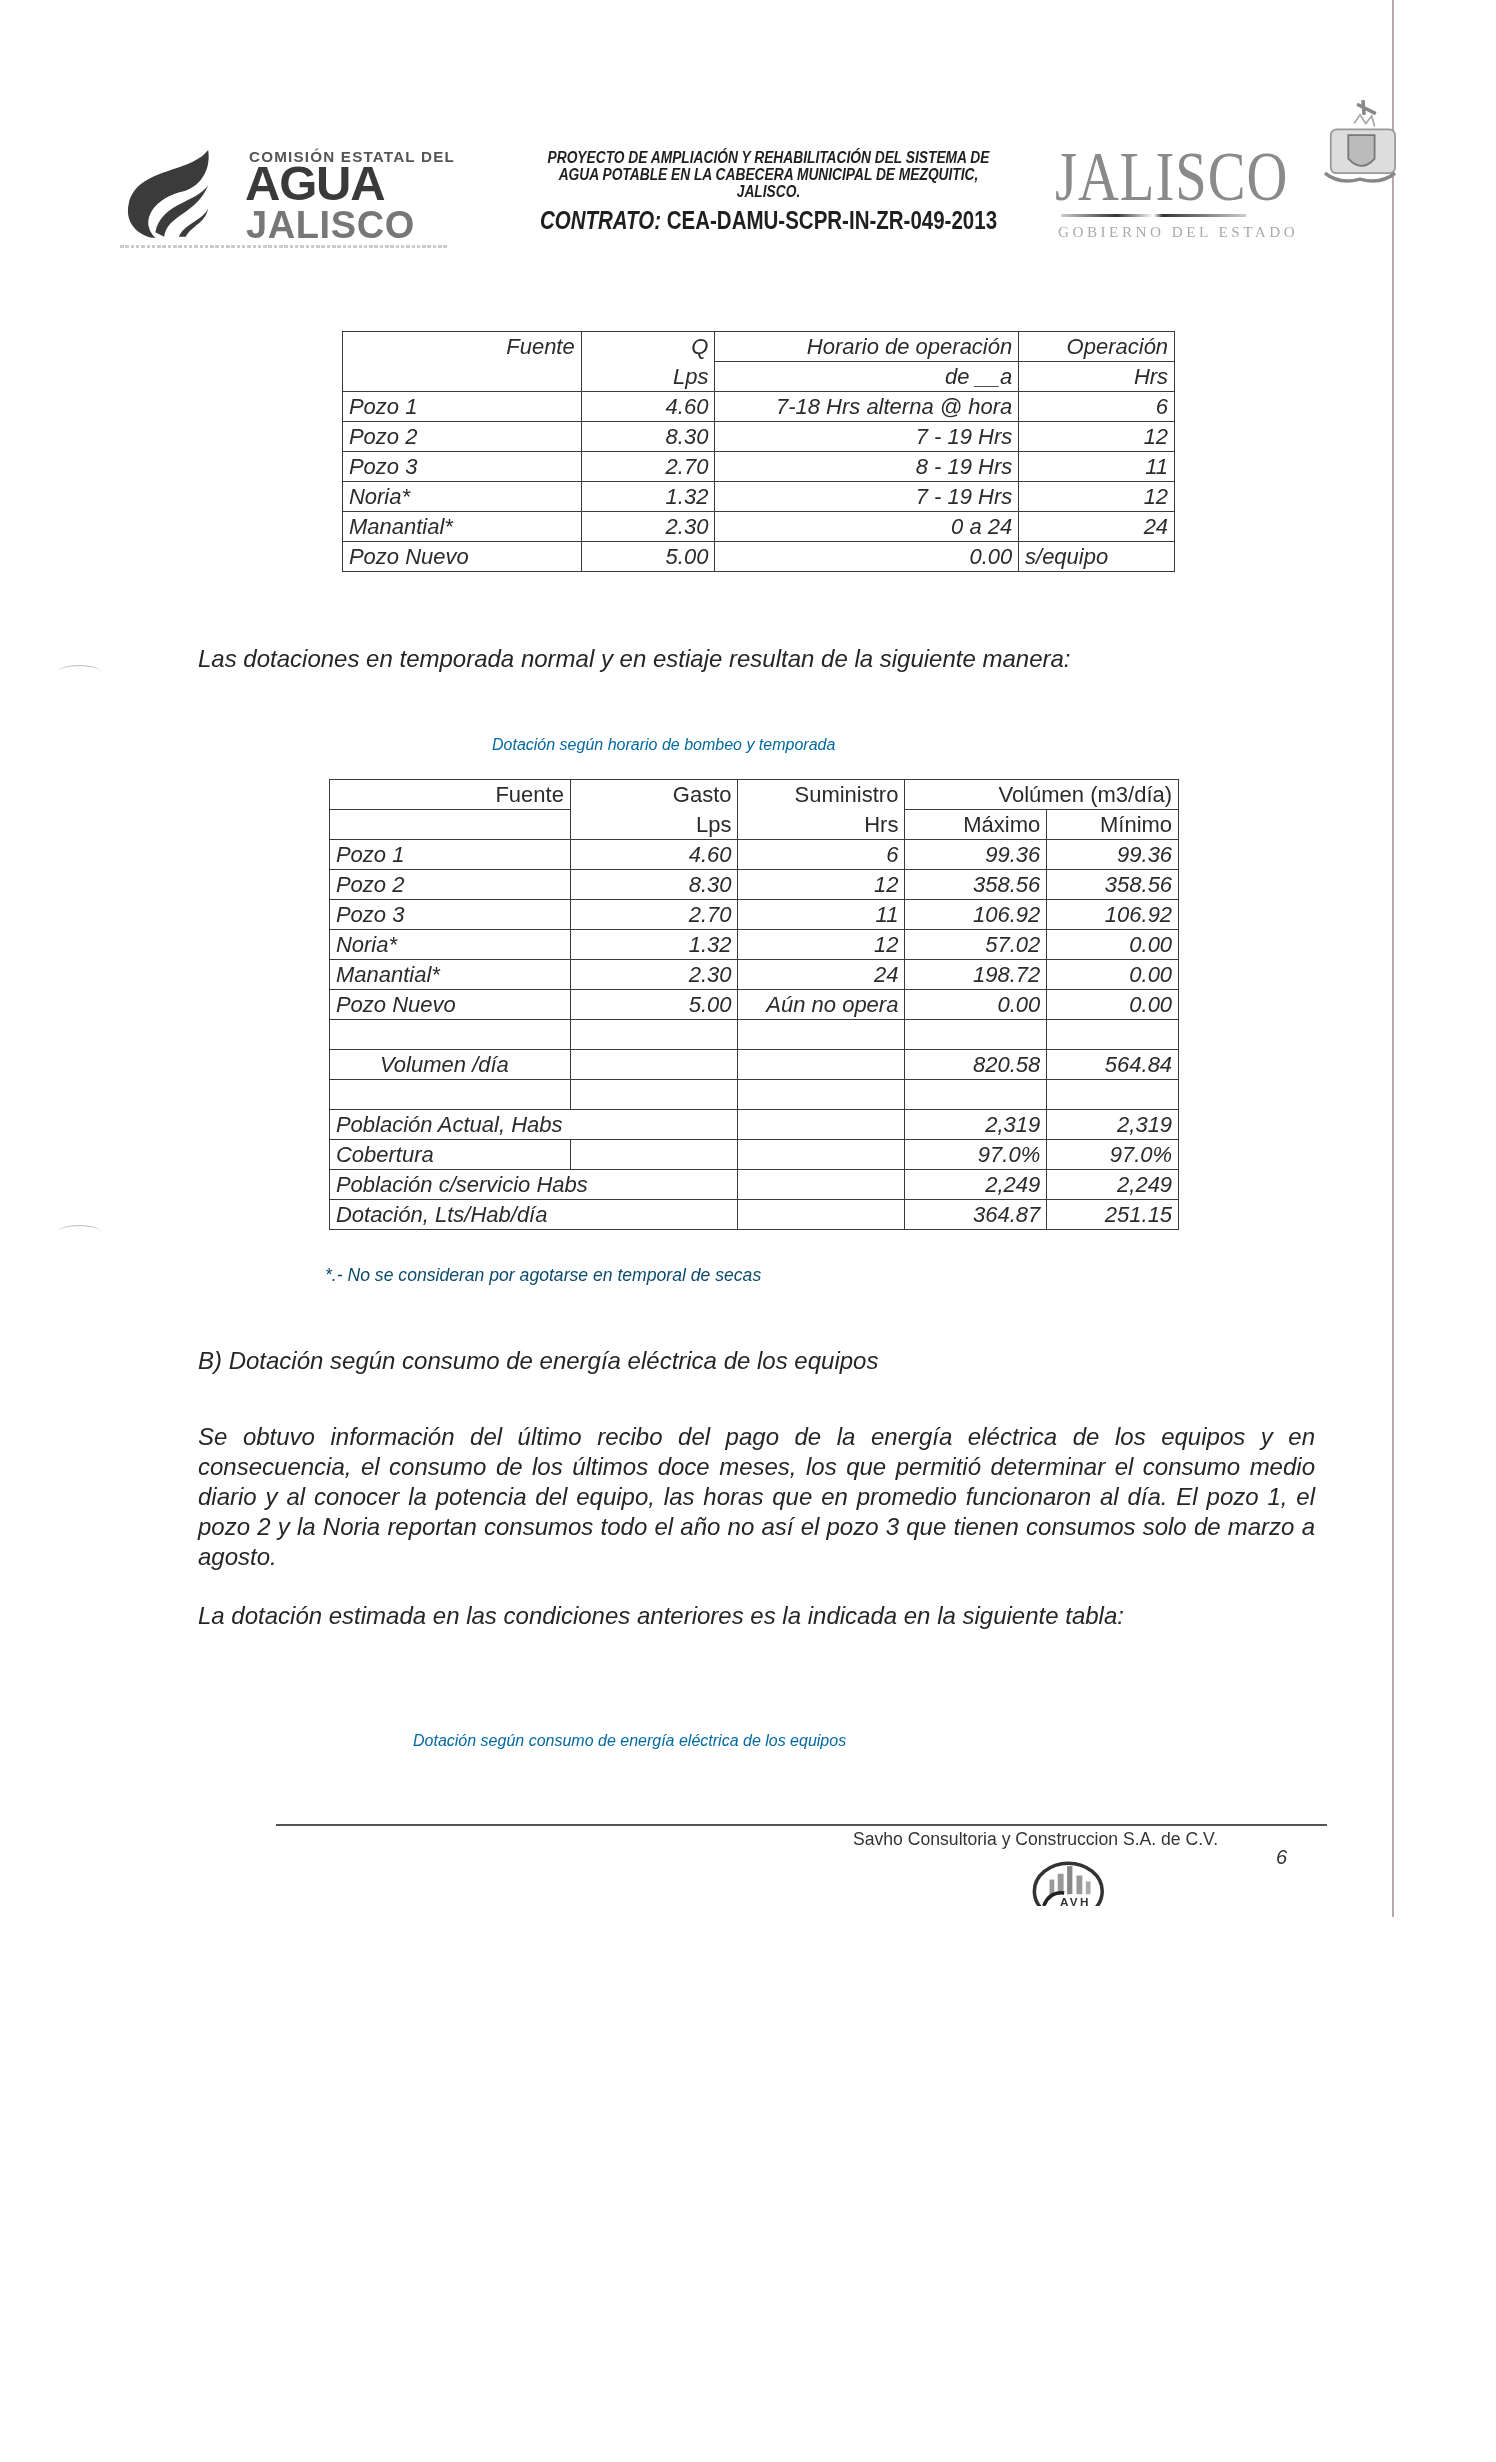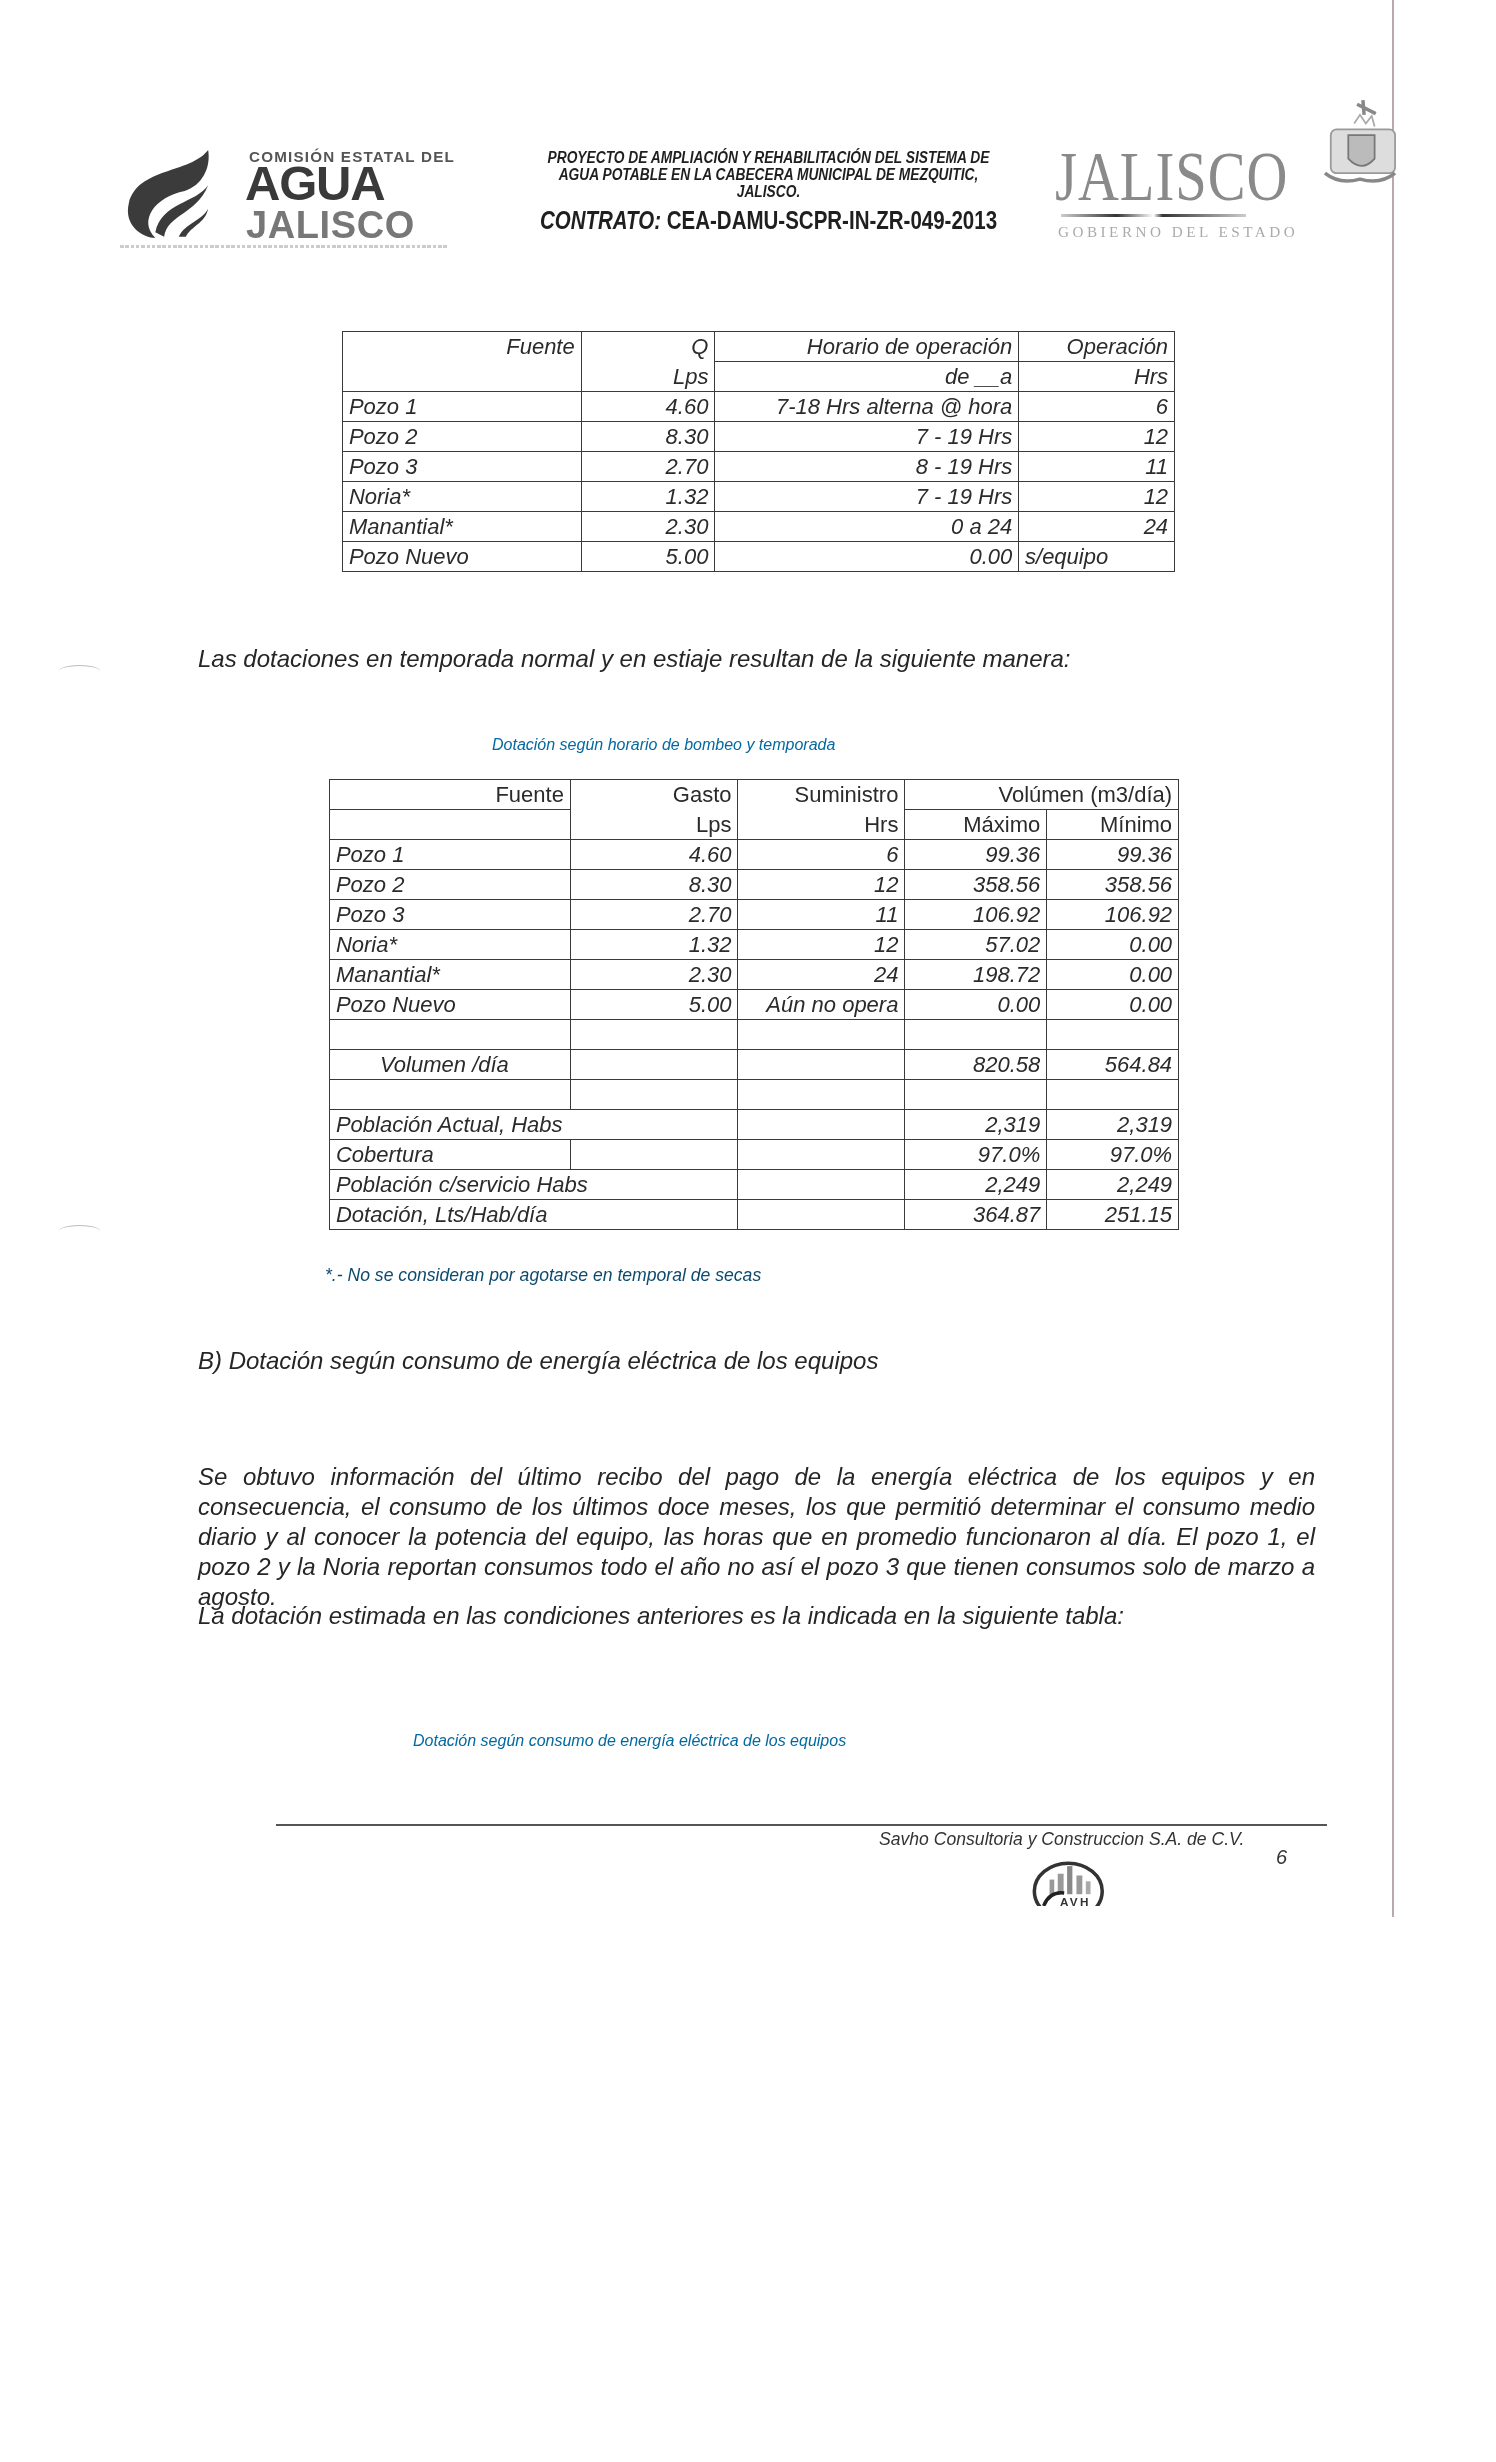--- a/index.html
+++ b/index.html
@@ -25,25 +25,25 @@
   table.grid td{border:1.2px solid #3a3a3a;padding:0 5.9px;height:29px;line-height:29px;white-space:nowrap;}
   table.t1 td{font-style:italic;}
   .c{text-align:right;}
   .r{text-align:right;}
   .l{text-align:left;}
   .nob-b{border-bottom:none !important;}
   .nob-t{border-top:none !important;}
   .bold{font-weight:normal;}
   
   .body-line{font-size:24px;font-style:italic;white-space:nowrap;color:#262626;}
-  .para{left:198px;top:1422px;width:1117px;font-size:24px;font-style:italic;line-height:30px;text-align:justify;color:#262626;margin-top:40px;}
+  .para{left:198px;top:1422px;width:1117px;font-size:24px;font-style:italic;line-height:30px;text-align:justify;color:#262626;}
   .caption{font-size:16px;font-style:italic;white-space:nowrap;color:#0369a1;}
   .footnote{font-size:17.6px;font-style:italic;white-space:nowrap;color:#0c4a6e;}
   .foot-rule{left:276px;top:1824px;width:1051px;height:1.8px;background:#555;}
-  .foot-co{left:879px;top:1829px;font-size:17.6px;font-style:italic;white-space:nowrap;color:#333;}
+  .foot-co{left:853px;top:1829px;font-size:17.6px;white-space:nowrap;color:#333;}
   .foot-page{left:1276px;top:1846px;font-size:20px;font-style:italic;color:#333;}
   .savho-logo{position:absolute;left:1032px;top:1859px;width:79px;height:47px;overflow:hidden;}
   .margin-mark{position:absolute;width:41px;height:11.7px;border-top:1.2px solid #bbb;border-radius:50% 50% 0 0;}
 </style>
 </head>
 <body>
 
 <div class="vline"></div>
 
 <div class="margin-mark" style="left:59px;top:665px;"></div>

